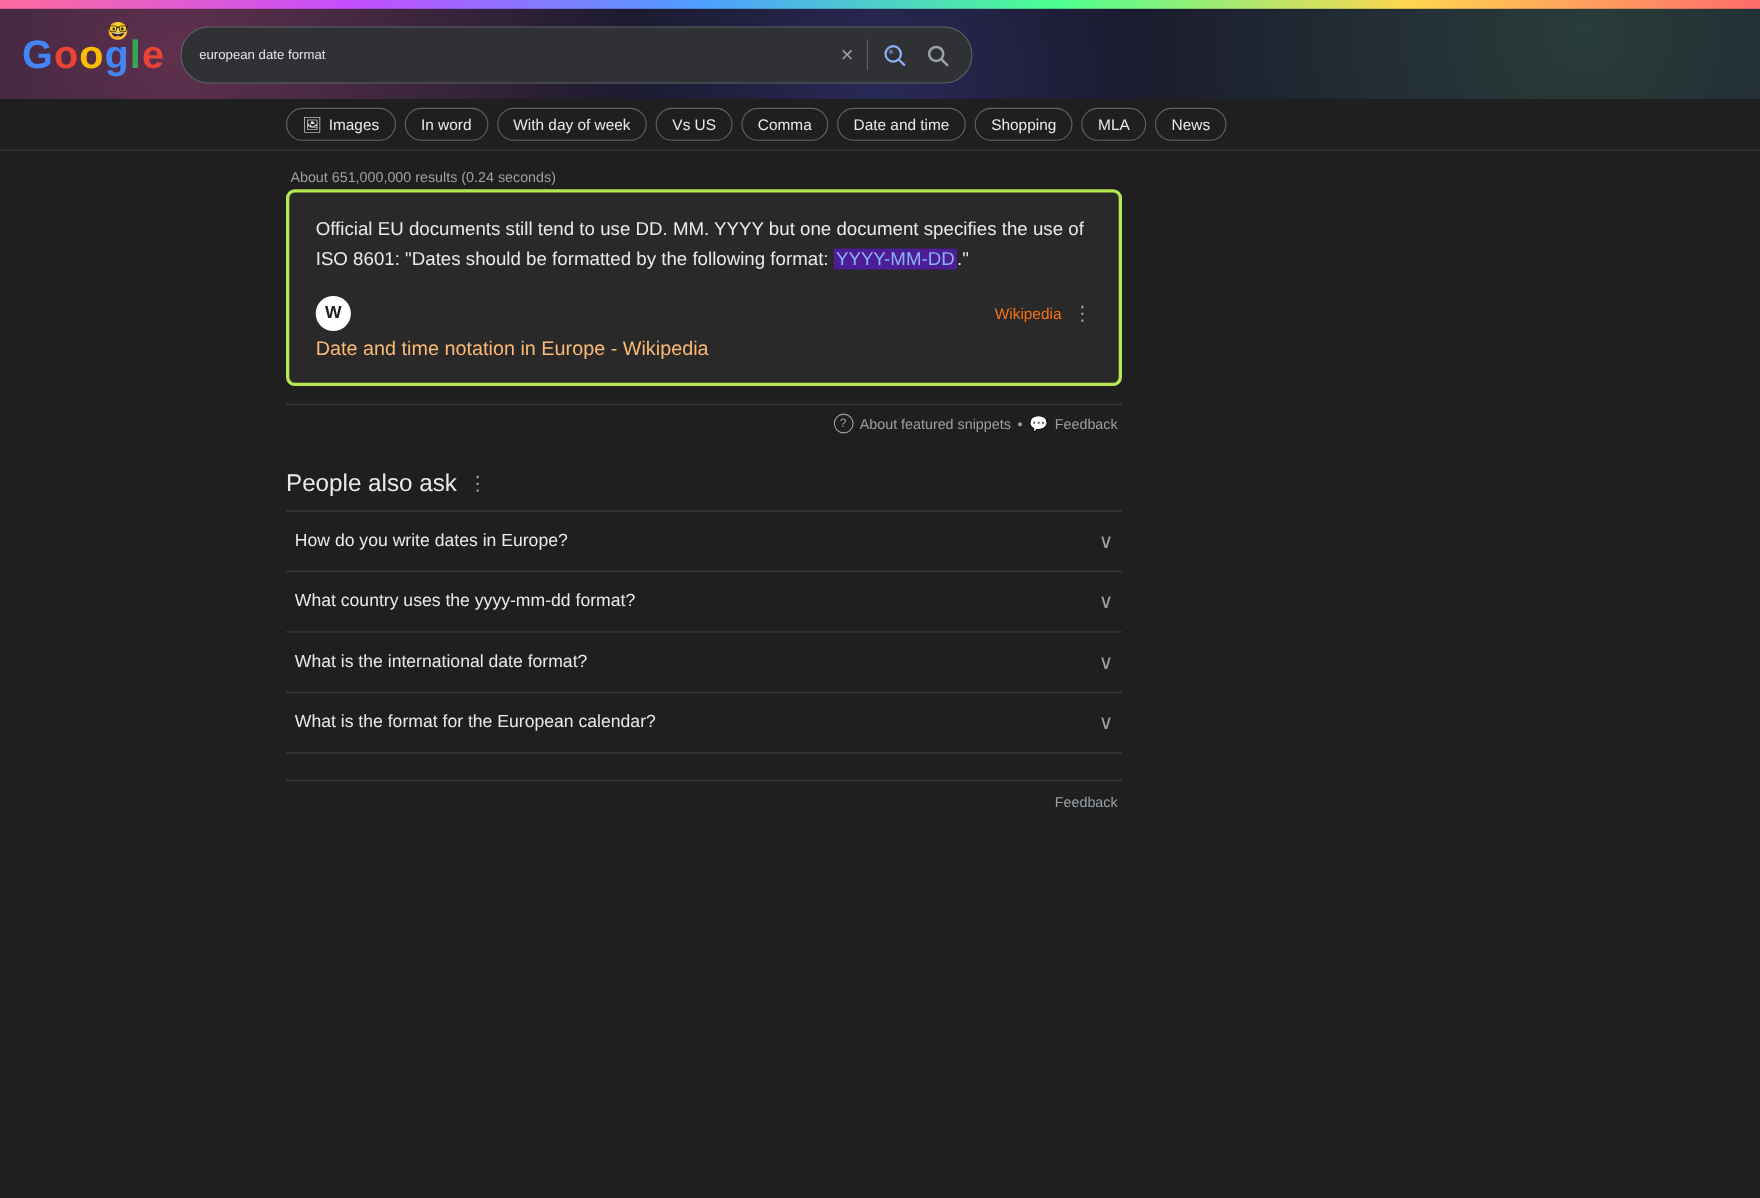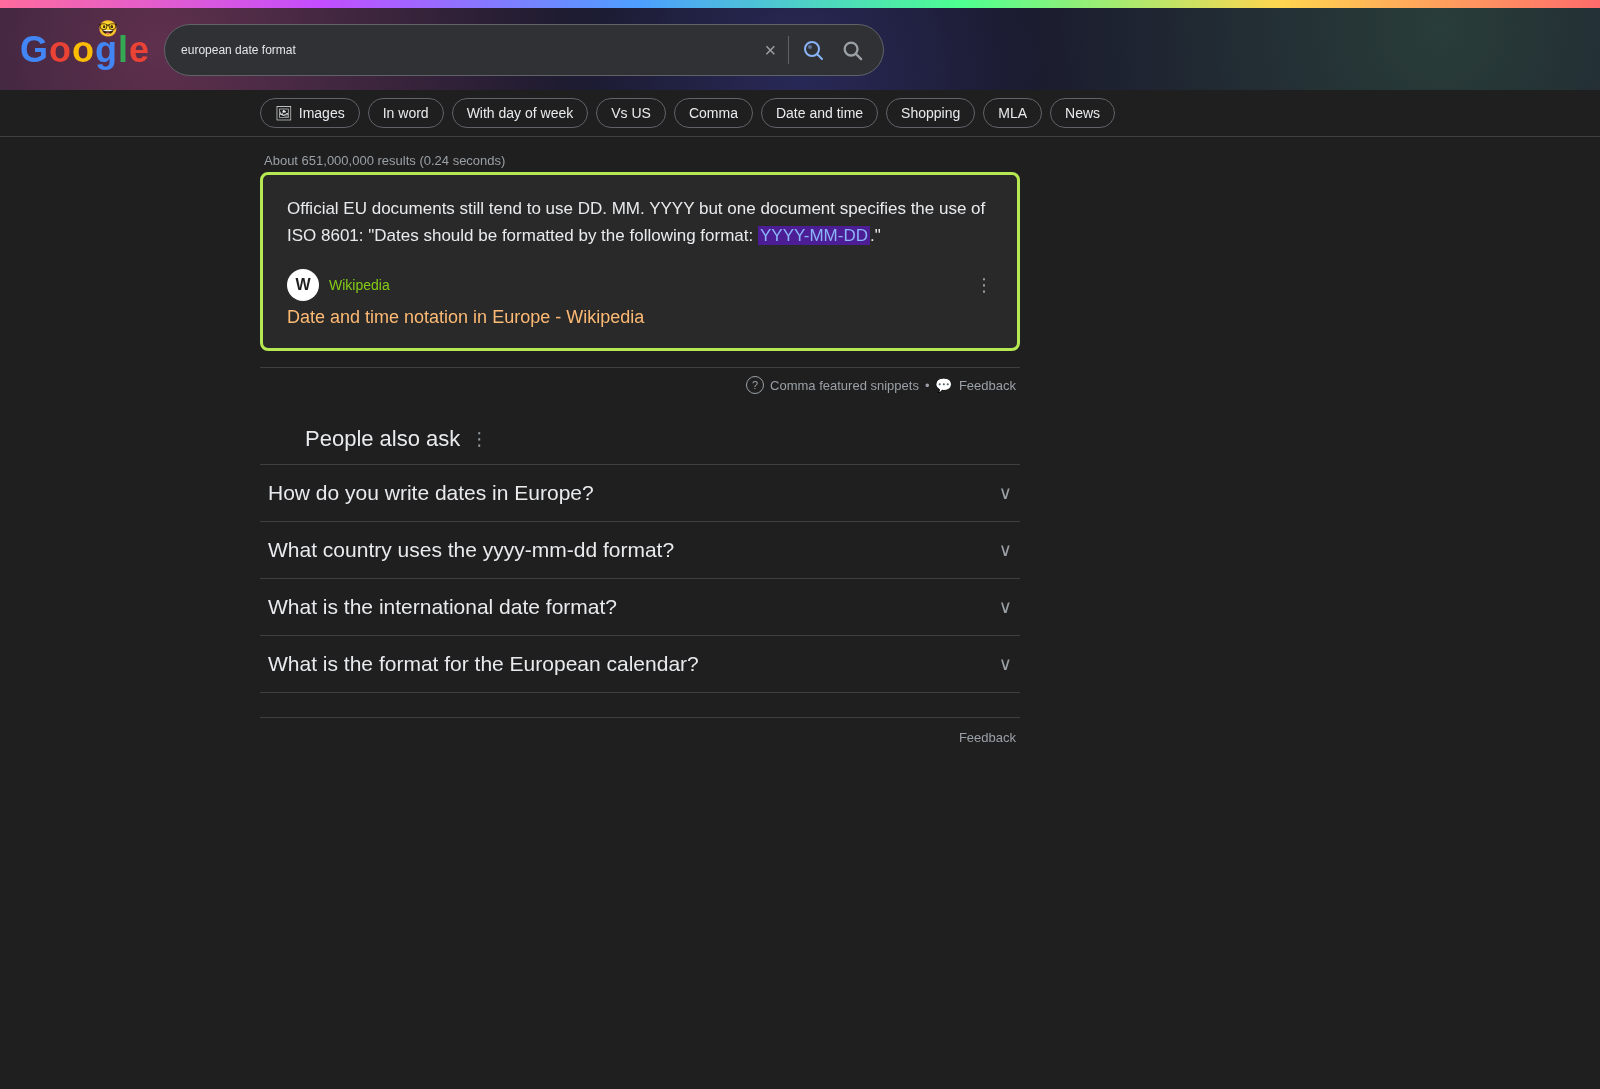--- a/index.html
+++ b/index.html
@@ -202,21 +202,22 @@
       font-weight: bold;
       flex-shrink: 0;
     }
 
     .source-info {
       flex: 1;
     }
 
     .source-name {
       font-size: 14px;
-      color: #84cc16;
+      color: #f97316;
+      text-align: right;
     }
 
     .source-url {
       font-size: 12px;
       color: #9aa0a6;
     }
 
     .source-menu {
       color: #9aa0a6;
       font-size: 18px;
@@ -267,21 +268,20 @@
     
     .paa-section {
       margin-bottom: 24px;
     }
 
     .paa-header {
       display: flex;
       align-items: center;
       gap: 10px;
       margin-bottom: 12px;
-      margin-left: 45px;
     }
 
     .paa-title {
       font-size: 22px;
       font-weight: 400;
       color: #e8eaed;
     }
 
     .paa-menu {
       color: #9aa0a6;
@@ -297,21 +297,21 @@
       padding: 16px 8px;
       cursor: pointer;
     }
 
     .paa-item:last-child {
       border-bottom: 1px solid #3c4043;
       gap: 32px;
     }
 
     .paa-question {
-      font-size: 21px;
+      font-size: 16px;
       color: #e8eaed;
     }
 
     .paa-chevron {
       color: #9aa0a6;
       font-size: 18px;
     }
 
     
     .bottom-feedback {
@@ -416,21 +416,21 @@
       <div class="source-info">
         <div class="source-name">Wikipedia</div>
       </div>
       <span class="source-menu">⋮</span>
     </div>
     <a class="snippet-link" href="#">Date and time notation in Europe - Wikipedia</a>
   </div>
 
   <div class="featured-meta">
     <div class="meta-help">?</div>
-    <span>Comma featured snippets</span>
+    <span>About featured snippets</span>
     <span class="meta-dot">•</span>
     <span class="meta-feedback-icon">💬</span>
     <span style="cursor:pointer;">Feedback</span>
   </div>
 
   <div class="paa-section">
     <div class="paa-header">
       <h2 class="paa-title">People also ask</h2>
       <span class="paa-menu">⋮</span>
     </div>

